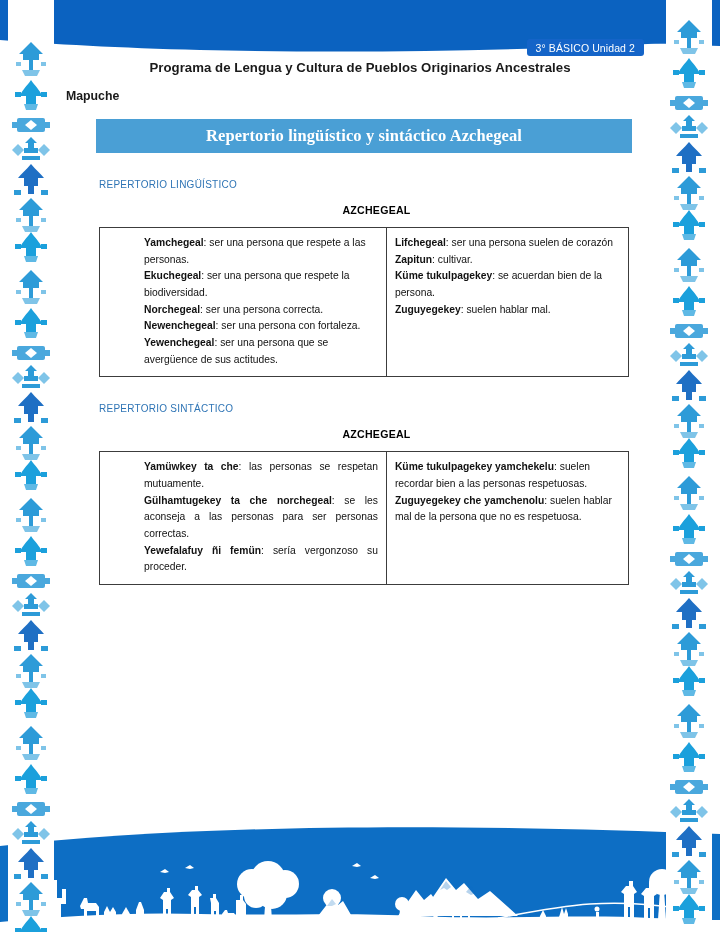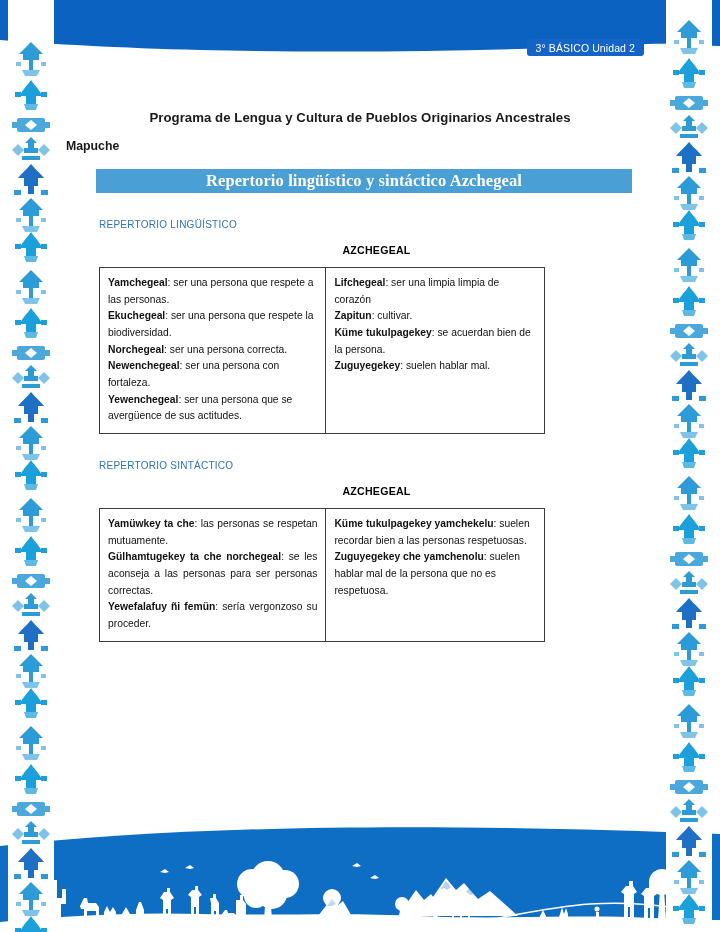--- a/index.html
+++ b/index.html
@@ -61,39 +61,39 @@
 
   
   .content {
     position: absolute;
     top: 0; left: 66px;
     width: 588px;
     z-index: 5;
   }
 
   .prog-title {
-    margin-top: 110px;
+    margin-top: 60px;
     text-align: center;
     font-size: 13.2px;
     color: #1a1a1a;
     font-weight: bold;
     letter-spacing: .05px;
   }
   .people-name {
     margin-top: 14px;
     text-align: left;
     font-size: 12.3px;
     font-weight: bold;
     color: #1a1a1a;
   }
 
   .title-bar {
     margin: 16px 0 0 30px;
     width: 536px;
-    height: 24px;
+    height: 34px;
     background: #4a9fd5;
     color: #ffffff;
     font-family: "Liberation Serif", serif;
     font-weight: bold;
     font-size: 16.5px;
     display: flex;
     align-items: center;
     justify-content: center;
     letter-spacing: .1px;
   }
@@ -110,24 +110,25 @@
     color: #000000;
     font-size: 10.6px;
     font-weight: bold;
     letter-spacing: .25px;
     text-align: center;
   }
 
   
   .vtable {
     margin: 11px 0 0 33px;
-    width: 446px;
+    width: 530px;
     border: 1px solid #3c3c3c;
     display: flex;
     background: #ffffff;
+    padding-left: 36px;
   }
   .vcol {
     padding: 7px 8px 8px 8px;
     font-size: 10.3px;
     line-height: 1.62;
     color: #111111;
   }
   .vcol.left  { width: 51%; border-right: 1px solid #3c3c3c; }
   .vcol.right { width: 49%; }
   .vcol.justify { text-align: justify; }
@@ -268,21 +269,21 @@
 
     <div class="vtable">
       <div class="vcol left" id="s0-left">
           <p><b>Yamchegeal</b><span>: ser una persona que respete a las personas.</span></p>
           <p><b>Ekuchegeal</b><span>: ser una persona que respete la biodiversidad.</span></p>
           <p><b>Norchegeal</b><span>: ser una persona correcta.</span></p>
           <p><b>Newenchegeal</b><span>: ser una persona con fortaleza.</span></p>
           <p><b>Yewenchegeal</b><span>: ser una persona que se avergüence de sus actitudes.</span></p>
         </div>
       <div class="vcol right" id="s0-right">
-          <p><b>Lifchegeal</b><span>: ser una limpia limpia de corazón</span></p>
+          <p><b>Lifchegeal</b><span>: ser una persona suelen de corazón</span></p>
           <p><b>Zapitun</b><span>: cultivar.</span></p>
           <p><b>Küme tukulpagekey</b><span>: se acuerdan bien de la persona.</span></p>
           <p><b>Zuguyegekey</b><span>: suelen hablar mal.</span></p>
         </div>
     </div>
 
     <div class="section-head">REPERTORIO SINTÁCTICO</div>
     <div class="section-sub">AZCHEGEAL</div>
 
     <div class="vtable">

